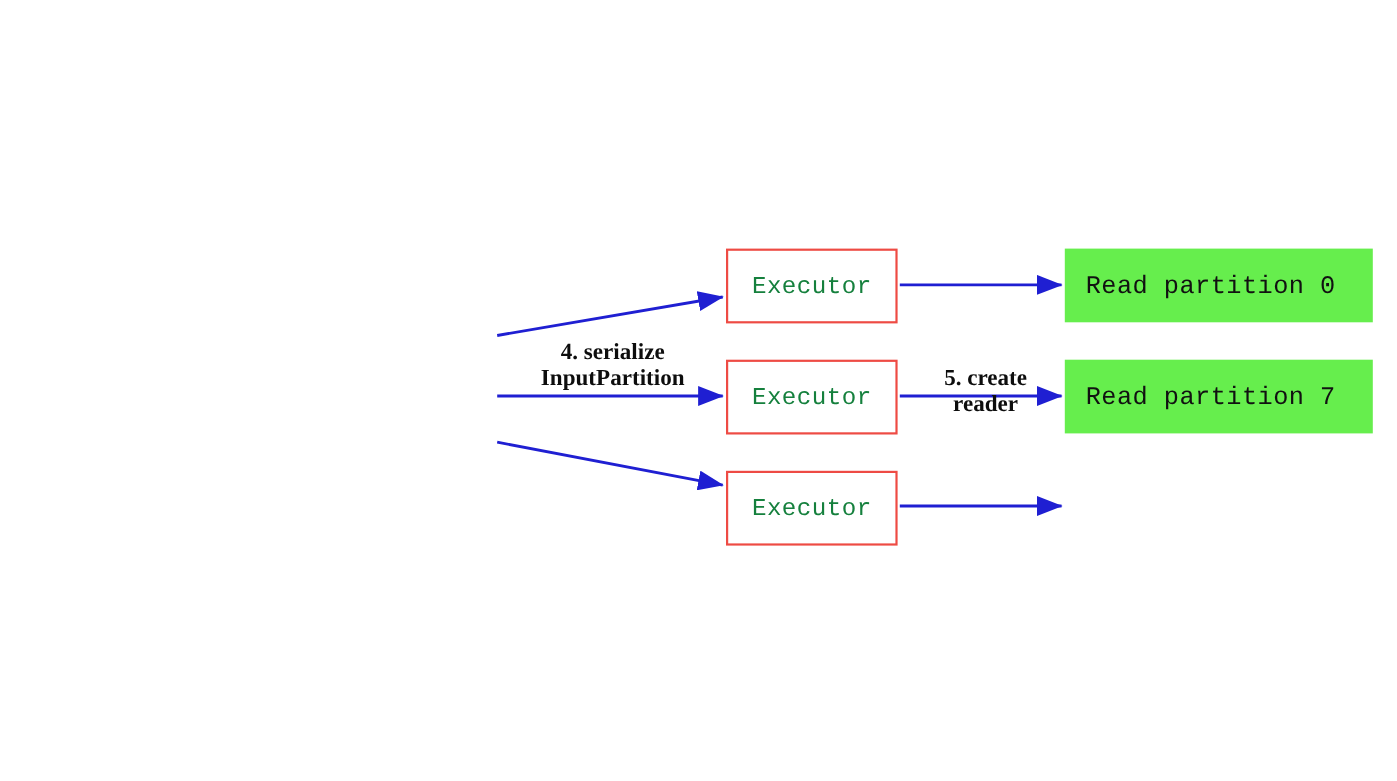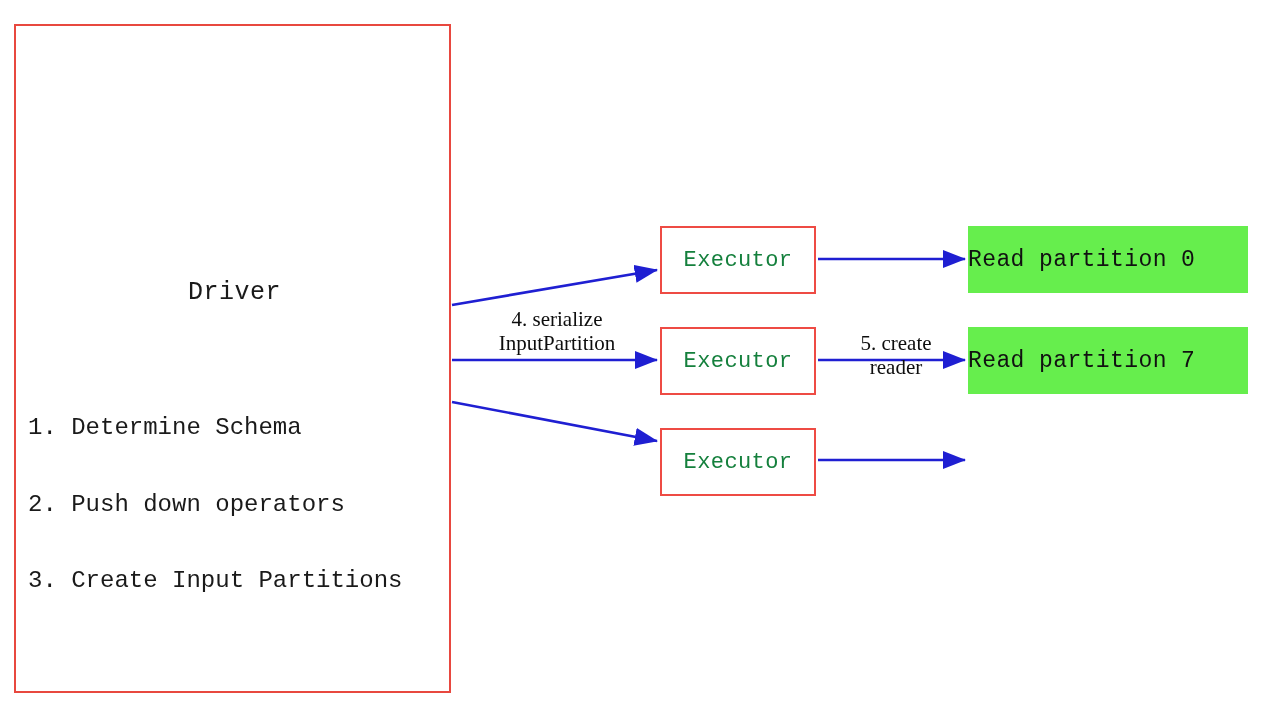--- a/index.html
+++ b/index.html
@@ -85,20 +85,21 @@
     box-sizing: border-box;
     display: flex;
     align-items: center;
   }
   .partition-box .label {
     font-family: "Liberation Mono", "DejaVu Sans Mono", monospace;
     font-size: 23px;
     color: #111111;
     letter-spacing: 0.4px;
     white-space: pre;
+    padding-left: 19px;
   }
   .part-1 { top: 226px; }
   .part-2 { top: 327px; }
   .part-3 { top: 427px; }
 
   
   #arrows {
     position: absolute;
     left: 0;
     top: 0;
@@ -109,46 +110,39 @@
 
   
   .edge-label {
     position: absolute;
     font-family: "Liberation Serif", "DejaVu Serif", serif;
     font-size: 21px;
     color: #0d0d0d;
     text-align: center;
     line-height: 24px;
     white-space: pre;
+    font-weight: bold;
   }
   .label-serialize {
     left: 462px;
     top: 307px;
     width: 190px;
   }
   .label-create-reader {
     left: 828px;
     top: 307px;
     width: 136px;
     margin-top: 24px;
   }
 </style>
 </head>
 <body>
 
 <div id="canvas">
 
-  <div class="driver-box">
-    <div class="driver-title">Driver</div>
-    <div class="driver-steps">
-      <div>1. Determine Schema</div>
-      <div>2. Push down operators</div>
-      <div>3. Create Input Partitions</div>
-    </div>
-  </div>
 
   <div class="executor-box exec-1">
     <span class="label">Executor</span>
   </div>
   <div class="executor-box exec-2">
     <span class="label">Executor</span>
   </div>
   <div class="executor-box exec-3">
     <span class="label">Executor</span>
   </div>

